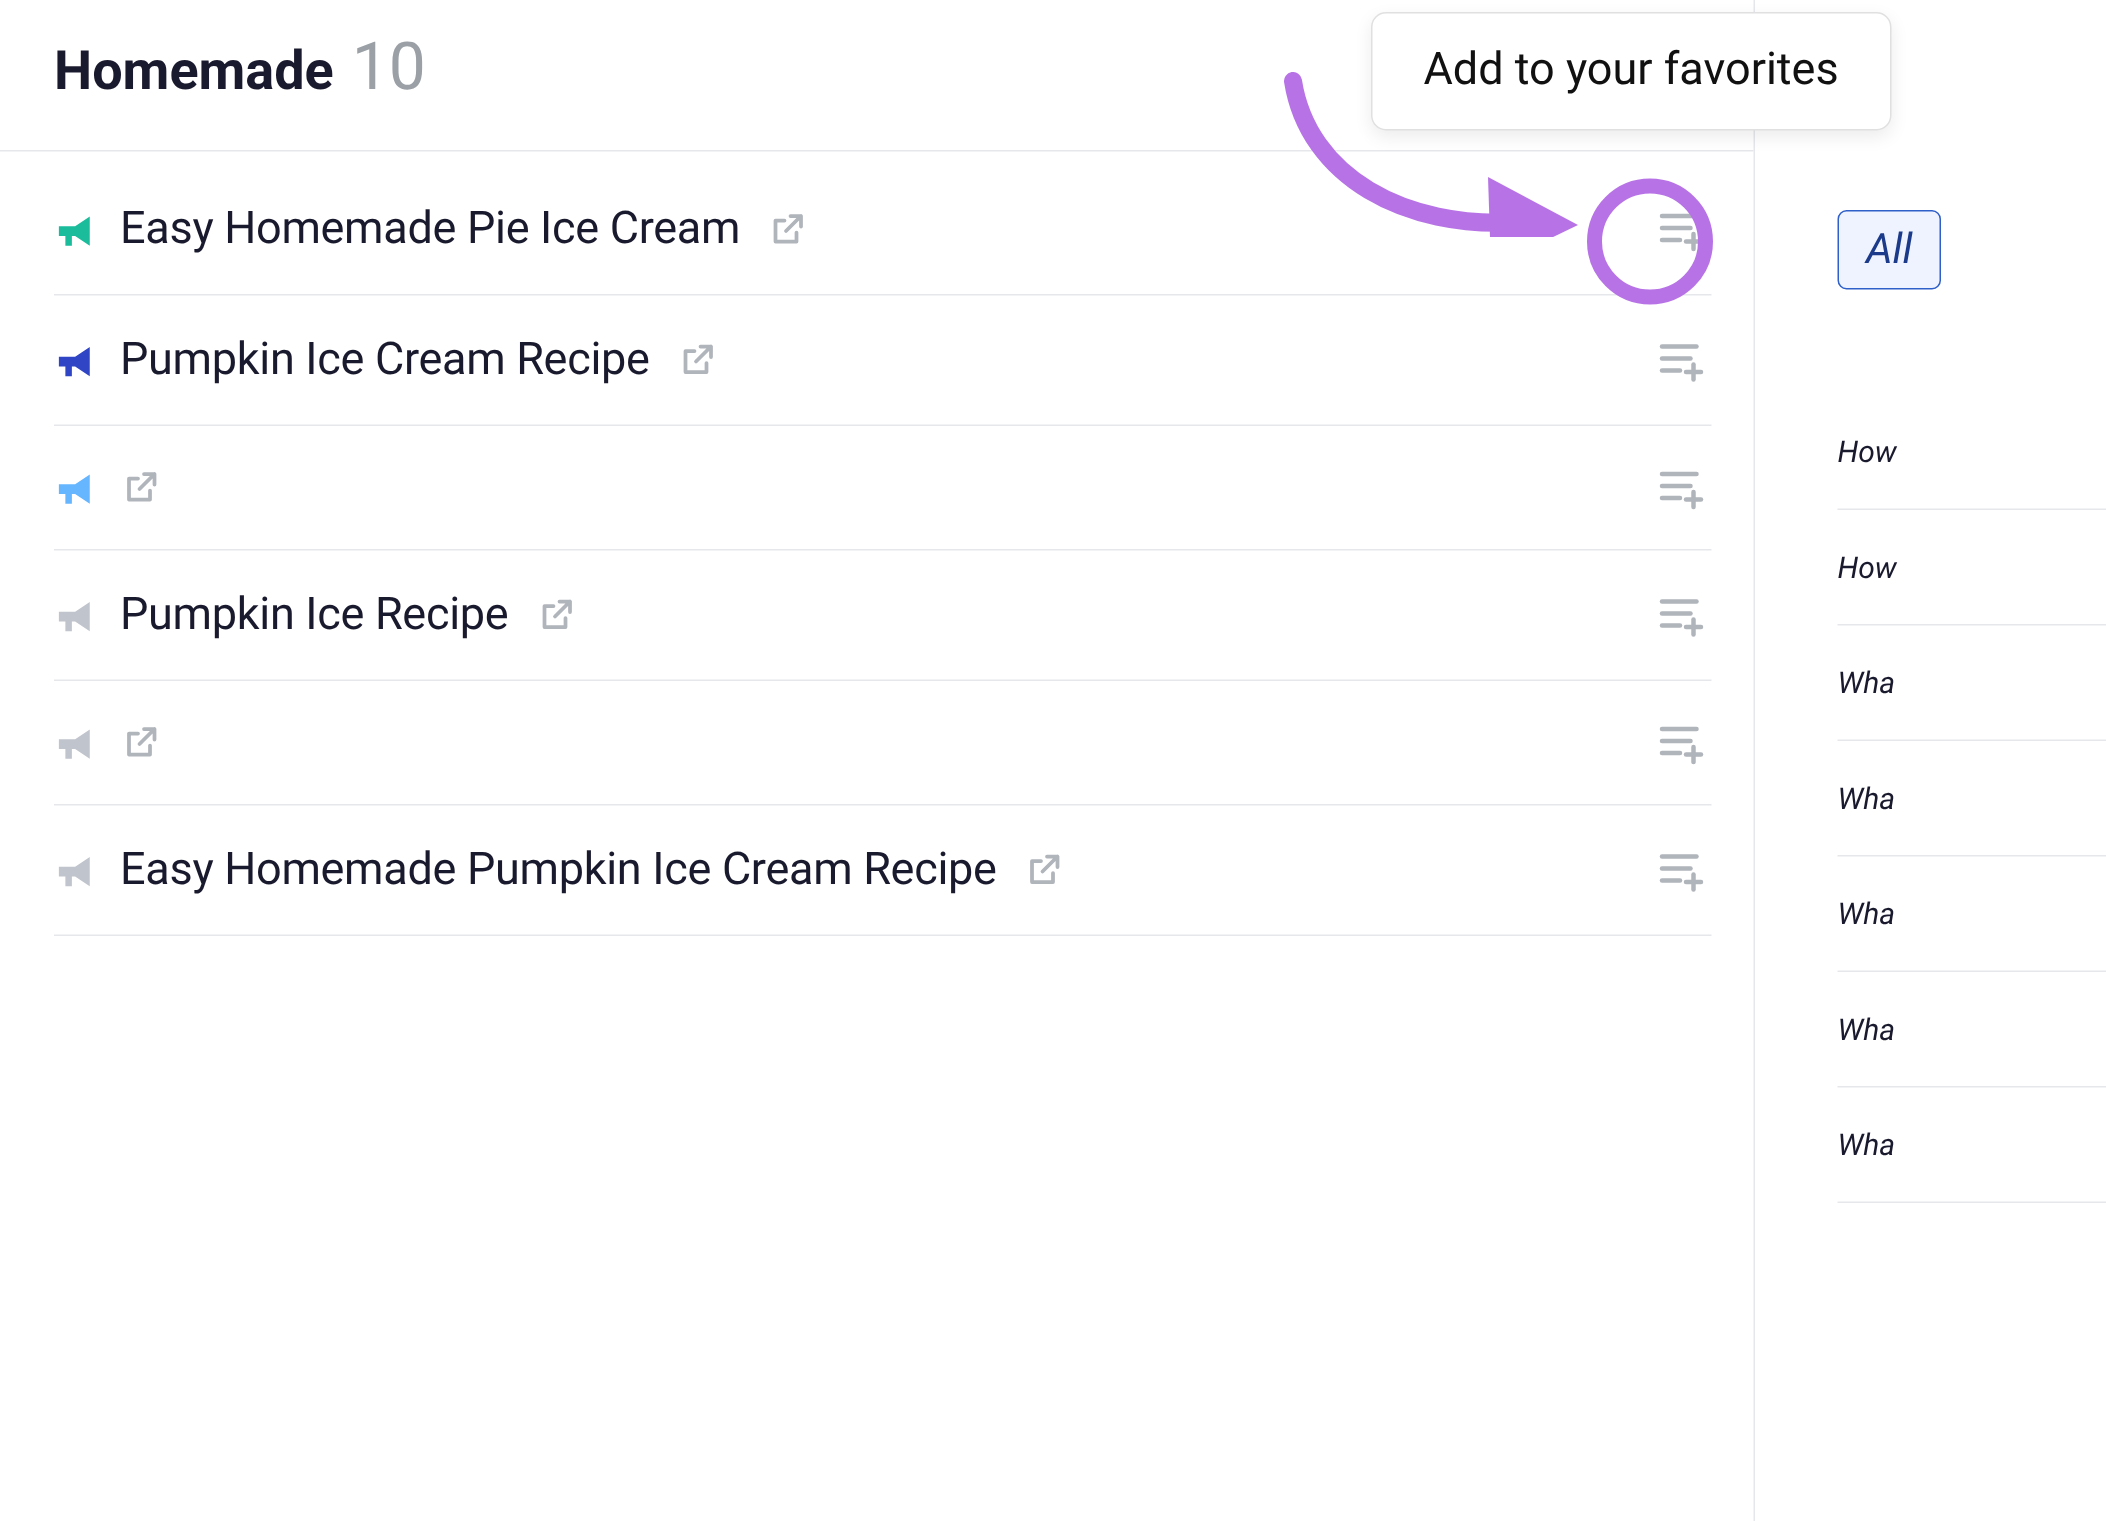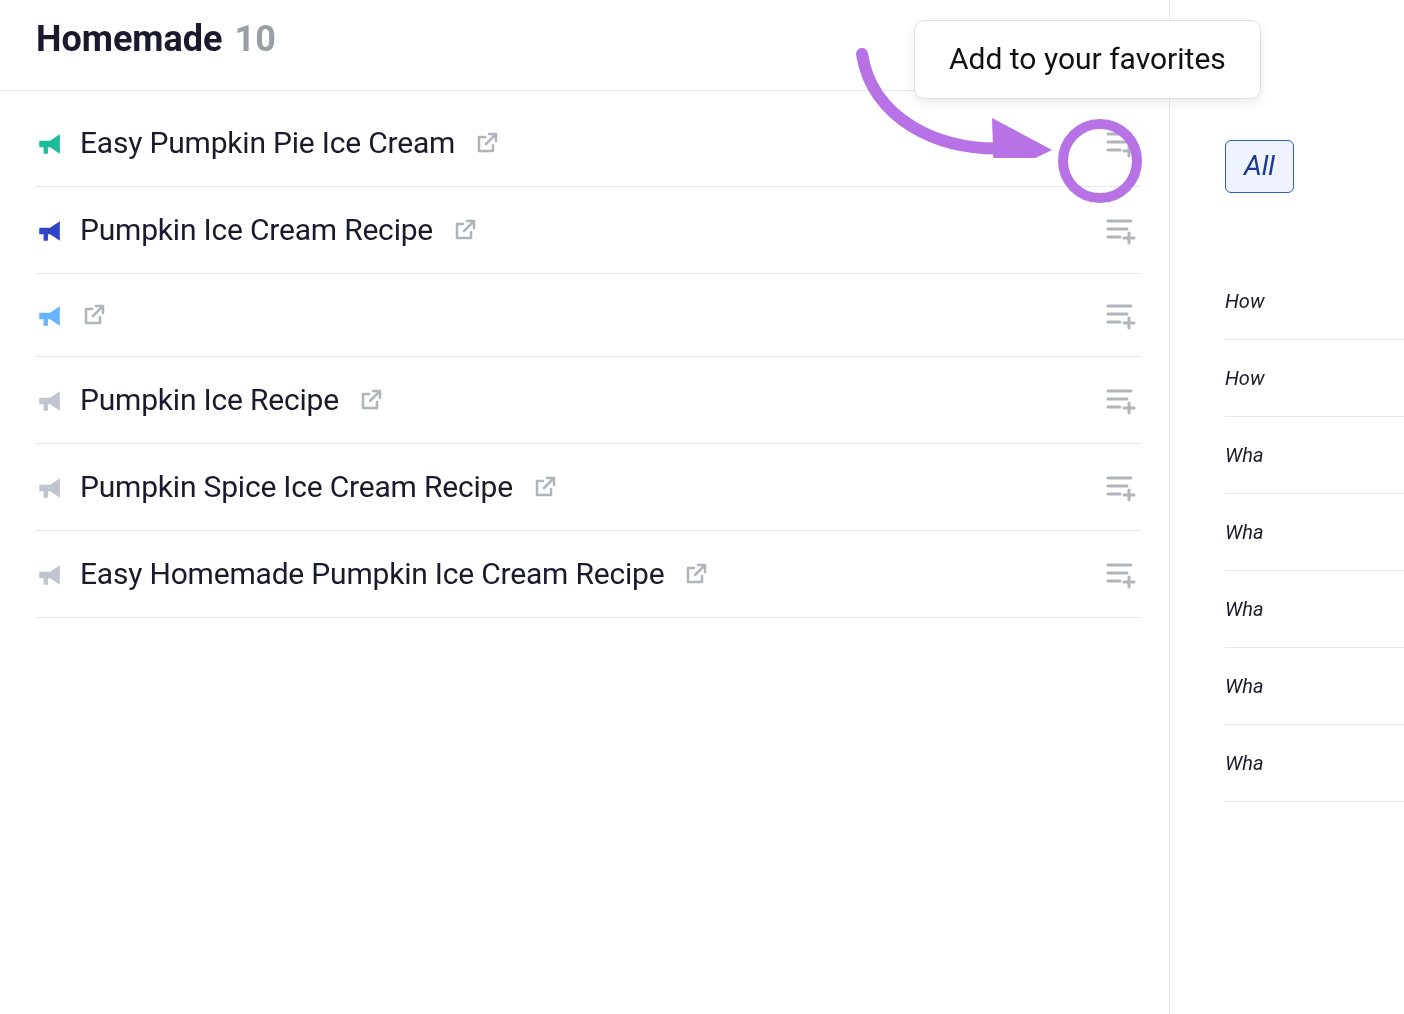--- a/index.html
+++ b/index.html
@@ -42,22 +42,22 @@
   .head{
     padding:18px 0 30px 36px;
     border-bottom:1px solid var(--line);
   }
   .head-title{
     font-size:36px;
     font-weight:700;
     display:inline;
   }
   .head-count{
-    font-size:36px;
-    font-weight:700;
+    font-size:44px;
+    font-weight:400;
     color:var(--muted);
     margin-left:8px;
   }
   .list{
     padding:26px 28px 0 36px;
   }
   .row{
     display:flex;
     align-items:center;
     gap:18px;
@@ -136,21 +136,21 @@
   <div class="col-left">
     <div class="head">
       <span class="head-title">Homemade</span>
       <span class="head-count">10</span>
     </div>
     <div class="list" id="rows-container">
         <div class="row">
           <svg viewBox="0 0 24 24" class="bullhorn" style="fill: rgb(26, 188, 156);">
             <use href="#i-bullhorn"></use>
           </svg>
-          <span class="row-text">Easy Pumpkin Pie Ice Cream</span>
+          <span class="row-text">Easy Homemade Pie Ice Cream</span>
           <svg viewBox="0 0 24 24" class="ext">
             <use href="#i-ext"></use>
           </svg>
           <div class="spacer"></div>
           <svg viewBox="0 0 32 32" class="fav">
             <use href="#i-fav"></use>
           </svg>
         </div>
         <div class="row">
           <svg viewBox="0 0 24 24" class="bullhorn" style="fill: rgb(47, 69, 197);">
@@ -187,21 +187,20 @@
           </svg>
           <div class="spacer"></div>
           <svg viewBox="0 0 32 32" class="fav">
             <use href="#i-fav"></use>
           </svg>
         </div>
         <div class="row">
           <svg viewBox="0 0 24 24" class="bullhorn" style="fill: rgb(192, 196, 204);">
             <use href="#i-bullhorn"></use>
           </svg>
-          <span class="row-text">Pumpkin Spice Ice Cream Recipe</span>
           <svg viewBox="0 0 24 24" class="ext">
             <use href="#i-ext"></use>
           </svg>
           <div class="spacer"></div>
           <svg viewBox="0 0 32 32" class="fav">
             <use href="#i-fav"></use>
           </svg>
         </div>
         <div class="row">
           <svg viewBox="0 0 24 24" class="bullhorn" style="fill: rgb(192, 196, 204);">
@@ -225,21 +224,21 @@
         <div class="side-item">How</div>
         <div class="side-item">Wha</div>
         <div class="side-item">Wha</div>
         <div class="side-item">Wha</div>
         <div class="side-item">Wha</div>
         <div class="side-item">Wha</div>
       </div>
   </div>
 </div>
 
-<div class="tooltip" style="top:20px; left:914px;">
+<div class="tooltip" style="top:8px; left:914px;">
   <span>Add to your favorites</span>
 </div>
 
 <div class="fav-highlight" style="top:119px; left:1058px;"></div>
 
 <svg class="arrow-ann" style="top:48px; left:842px;" viewBox="0 0 220 110">
   <path d="M20 6 C 30 70, 95 105, 170 100" stroke="#b773e6" stroke-width="12" fill="none" stroke-linecap="round"></path>
   <path d="M210 102 L150 70 L152 130 Z" fill="#b773e6"></path>
 </svg>
 

